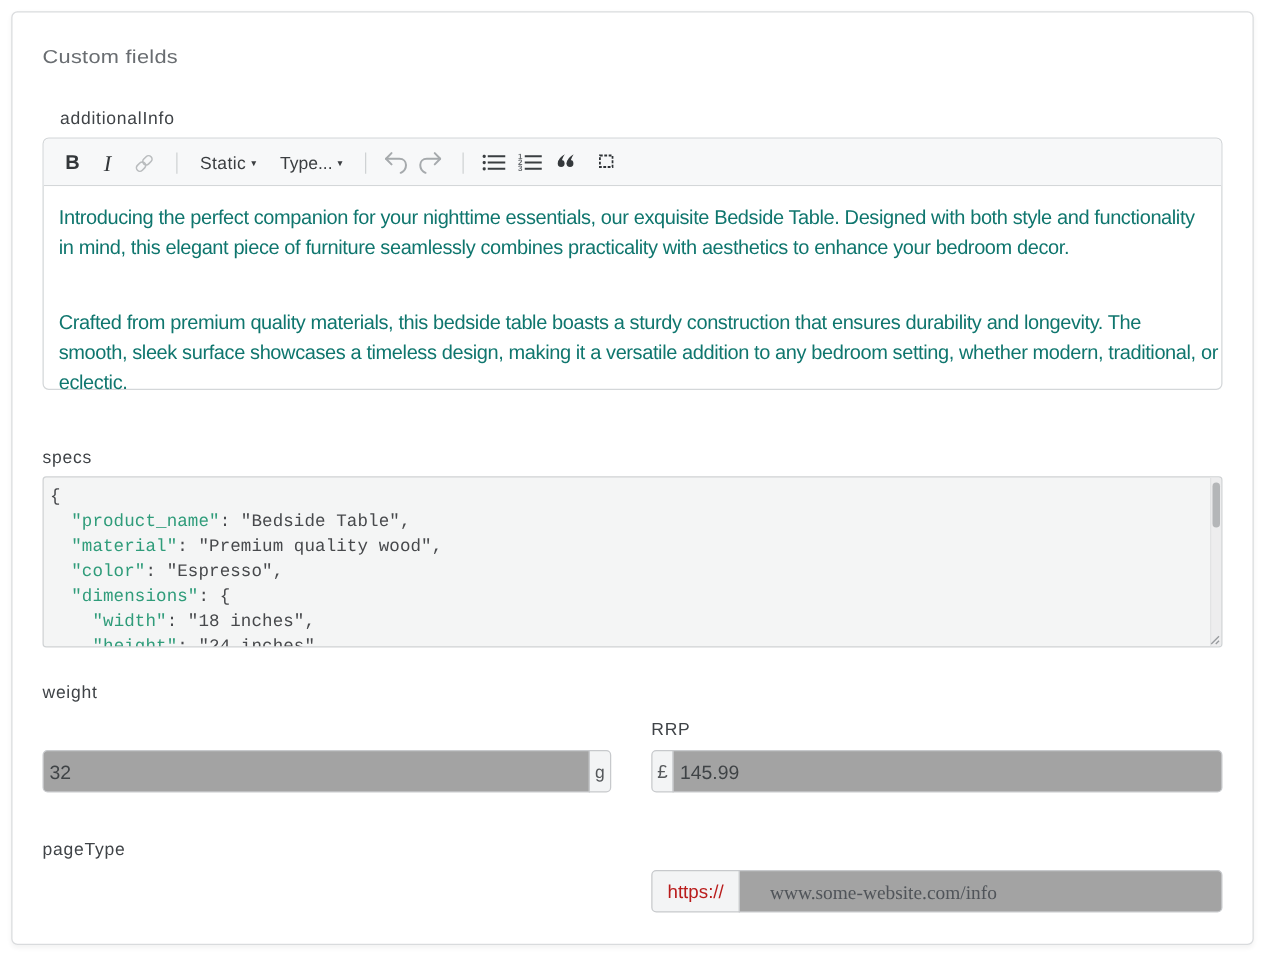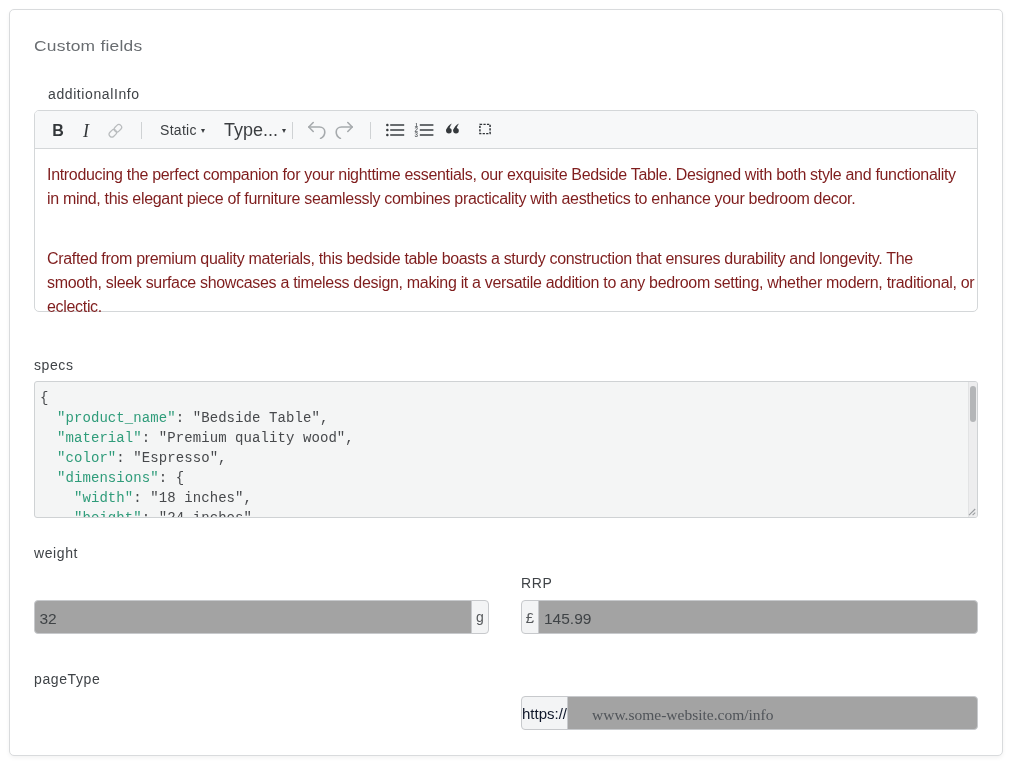--- a/index.html
+++ b/index.html
@@ -10,21 +10,21 @@
   .title { left:24px; top:26px; font-size:15px; line-height:19px; color:#696d71; letter-spacing:0.2px; transform:scaleX(1.16); transform-origin:0 0; }
   .lbl { font-size:14px; line-height:20px; color:#3f4347; letter-spacing:0.6px; }
 
   
   .editor { left:24px; top:100px; width:944px; height:202px; border:1px solid #d4d7d9; border-radius:5px; background:#fff; }
   .toolbar { position:absolute; left:0; top:0; right:0; height:38px; background:#f7f8f9; border-bottom:1px solid #d4d7d9; border-radius:4px 4px 0 0; }
   .ti { position:absolute; top:0; height:38px; display:flex; align-items:center; justify-content:center; }
   .tsep { position:absolute; top:11px; width:1px; height:17px; background:#cfd2d4; }
   .tbtxt { font-size:14px; color:#3b3e41; letter-spacing:0.3px; }
   .caret { display:inline-block; width:0; height:0; border-left:2.9px solid transparent; border-right:2.9px solid transparent; border-top:4.2px solid #3b3e41; margin-left:4px; position:relative; top:1px;}
-  .edbody { position:absolute; left:0; top:39px; right:0; bottom:0; padding:13px 0 0 12px; font-size:16px; line-height:24px; color:#7f1d1d; letter-spacing:-0.32px; white-space:nowrap; }
+  .edbody { position:absolute; left:0; top:39px; right:0; bottom:0; padding:13px 0 0 12px; font-size:16px; line-height:24px; color:#0f766e; letter-spacing:-0.32px; white-space:nowrap; }
   .edbody p + p { margin-top:36px; }
 
   
   .specs { left:24px; top:371px; width:944px; height:137px; background:#f4f5f5; border:1px solid #cfd2d4; border-radius:3px; overflow:hidden; }
   .code { position:absolute; left:5px; top:6px; font-family:"Liberation Mono", monospace; font-size:14px; line-height:20px; color:#47494c; white-space:pre; letter-spacing:0.08px; }
   .k { color:#2f9c7a; }
   .sb-track { position:absolute; right:0px; top:0px; width:9px; height:135px; background:#ededee; border-left:1px solid #e2e3e4; }
   .sb-thumb { position:absolute; right:1.5px; top:4px; width:6px; height:36px; background:#b4b6b8; border-radius:3px; }
 
   
@@ -53,21 +53,21 @@
             <rect x="5.7" y="9.3" width="6.6" height="9.8" rx="3.3"></rect>
           </g>
         </svg>
       </div>
       <div class="tsep" style="left:106px;"></div>
       <div class="ti" style="left:125px;">
           <span class="tbtxt">Static</span>
           <span class="caret"></span>
         </div>
       <div class="ti" style="left:189px;">
-          <span class="tbtxt" style="font-size:18px; letter-spacing:0;text-align:right;">Type...</span>
+          <span class="tbtxt" style="font-size:14px; letter-spacing:0;text-align:right;">Type...</span>
           <span class="caret"></span>
         </div>
       <div class="tsep" style="left:257px;"></div>
       <div class="ti" style="left:273px; width:18px;">
         <svg width="18" height="18" viewBox="0 0 18 18" fill="none" stroke="#a6aaad" stroke-width="1.6" stroke-linecap="round">
           <path d="M5.2 1.5 L0.8 6 L5.2 10.5" stroke-linejoin="round"></path>
           <path d="M0.8 6 H11.5 C14.8 6 16.8 8.3 16.8 11 C16.8 14.2 14.5 16.5 12.6 17.4"></path>
         </svg>
       </div>
       <div class="ti" style="left:300px; width:18px;">
@@ -144,16 +144,16 @@
     <div class="addon" style="width:18px; border-radius:0 4px 4px 0; margin-left:-1px;">g</div>
   </div>
   <div class="abs ig" style="left:511px; top:590px; width:457px; height:34px;">
     <div class="addon" style="width:18px; font-size:15px; border-radius:4px 0 0 4px;">£</div>
     <div class="input" style="flex:1; border-radius:0 4px 4px 0; padding-left:5px; margin-left:-1px;">145.99</div>
   </div>
 
   <div class="abs lbl" style="left:24px; top:659px;">pageType</div>
   <div class="abs lbl" style="left:511px; top:698px;">link</div>
   <div class="abs ig" style="left:511px; top:686px; width:457px; height:34px;">
-    <div class="addon" style="width:47px; font-size:15px; color:#0f172a; border-radius:4px 0 0 4px;">https://</div>
+    <div class="addon" style="width:71px; font-size:15px; color:#b91c1c; border-radius:4px 0 0 4px;">https://</div>
     <div class="input" style="flex:1; border-radius:0 4px 4px 0; padding-left:24px; color:#505459; margin-left:-1px;font-family:Liberation Serif, serif;">www.some-website.com/info</div>
   </div>
 </div>
 
 </body></html>

